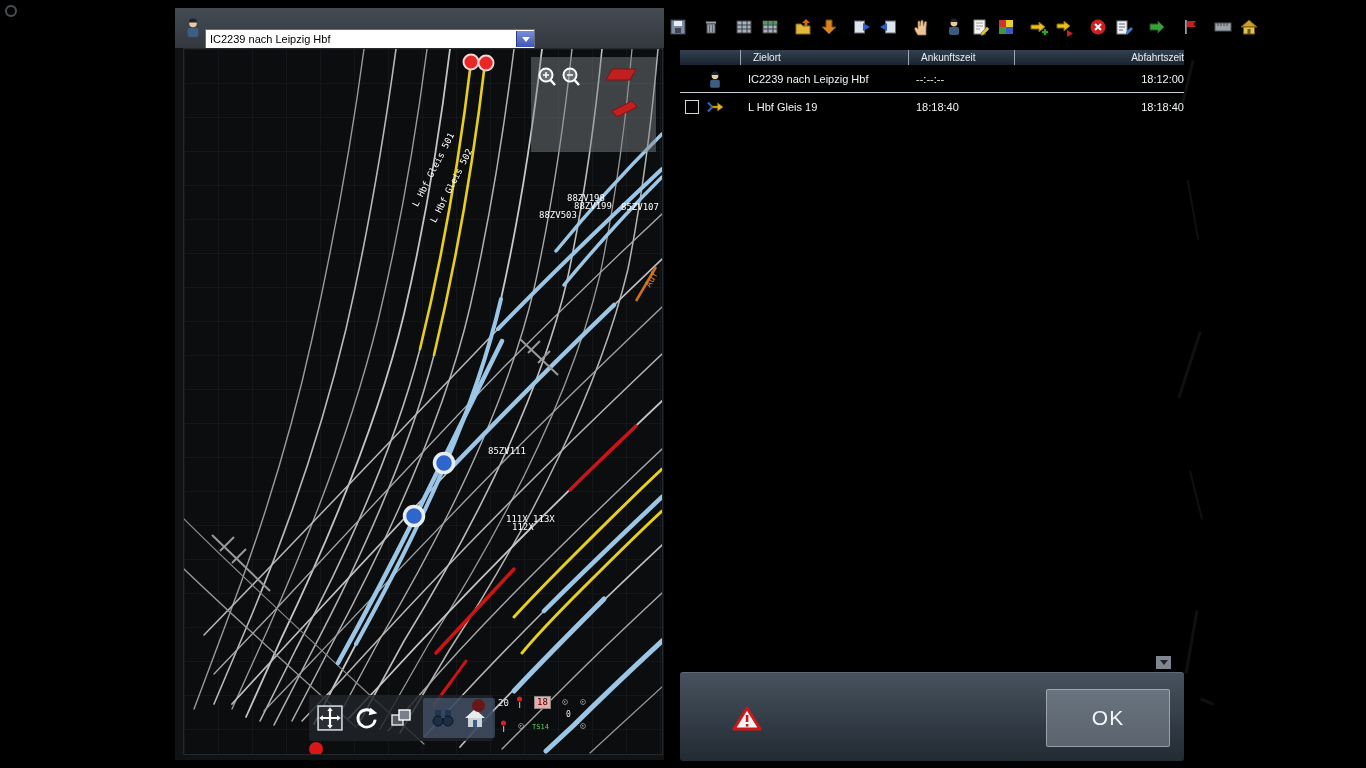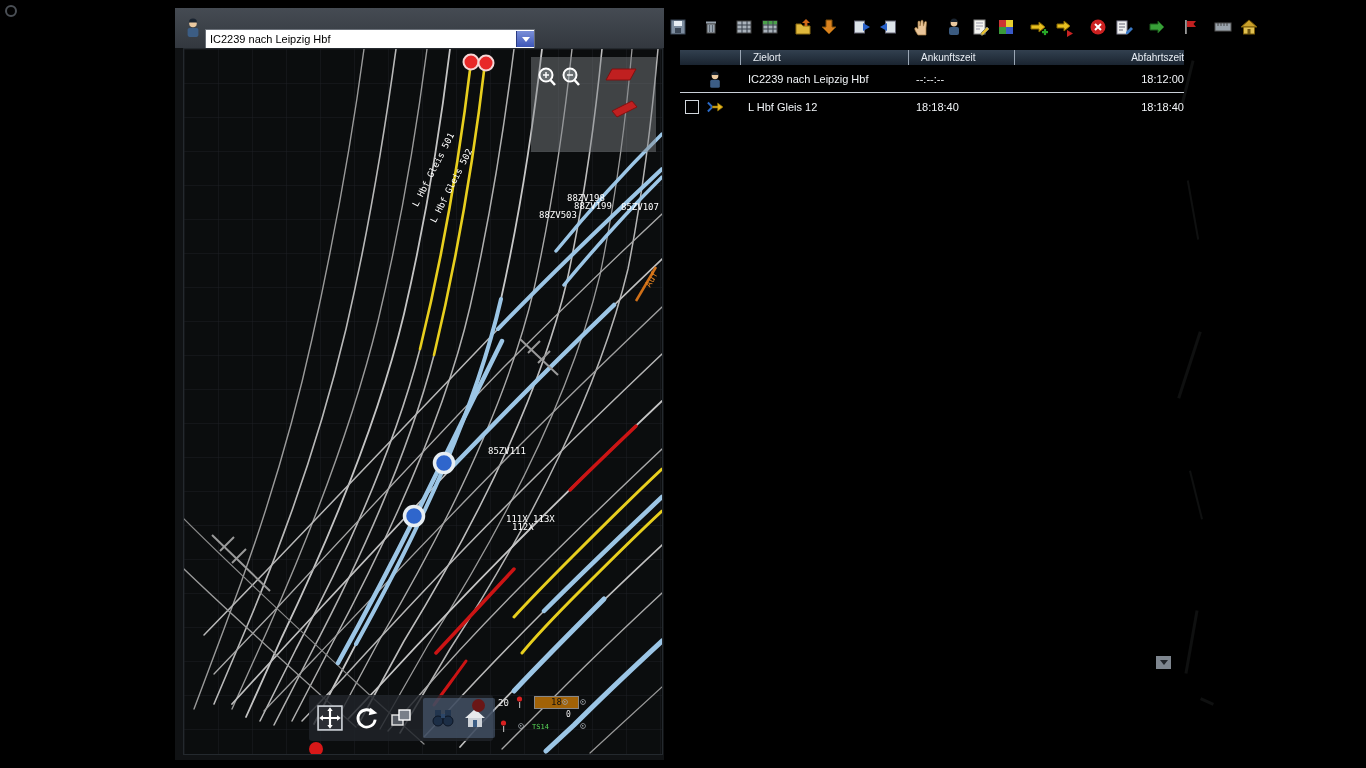--- a/index.html
+++ b/index.html
@@ -24,21 +24,21 @@
                background:rgba(32,35,41,0.82);border-radius:3px;display:flex;align-items:center;
                padding-left:8px;gap:10px;box-sizing:border-box;}
   .map-toolbar .tool{width:28px;height:28px;display:flex;align-items:center;justify-content:center;}
   .subbox{display:flex;align-items:center;gap:8px;background:rgba(96,118,150,0.45);
           border-radius:2px;height:40px;padding:0 8px;}
   .maroon-dot{left:288px;top:650px;width:13px;height:13px;border-radius:50%;
               background:#6a1616;z-index:5;}
   .hud{position:absolute;left:312px;top:645px;width:160px;height:52px;
        font-family:"DejaVu Sans Mono",monospace;color:#e8e8e8;z-index:4;}
   .hud span{position:absolute;}
-  .box18{background:#a16207;color:#111;border:1px solid #888;padding:0 16px;font-size:9px;line-height:11px;}
+  .box18{background:#fca5a5;color:#111;border:1px solid #888;padding:0 2px;font-size:9px;line-height:11px;}
   .circ{color:#9aa0a6;font-size:10px;line-height:10px;}
   .grn{color:#58d858;font-size:7px;}
   .rsig{position:absolute;width:7px;height:12px;}
 
   
   .right-panel{left:664px;top:8px;width:520px;height:752px;background:#000;}
   .rp-toolbar{position:absolute;left:2px;top:6px;height:26px;display:flex;align-items:center;gap:3px;}
   .tbi{width:23px;height:23px;display:flex;align-items:center;justify-content:center;}
   .gap8{margin-left:7px;}
   .sched-header{position:absolute;left:16px;top:42px;width:504px;height:15px;display:flex;
@@ -422,29 +422,37 @@
     </div>
 
     <div class="row row2">
       <div class="cell-icon">
         <span class="checkbox"></span>
         <svg width="18" height="16" viewBox="0 0 20 18">
           <path d="M2 4l5 5-5 5" stroke="#2a6ac8" stroke-width="2.2" fill="none"></path>
           <path d="M7 8h6V4.5L19 9l-6 4.5V10H7z" fill="#e8b820" stroke="#8a6a00" stroke-width="0.8"></path>
         </svg>
       </div>
-      <div class="rc w-ziel">L Hbf Gleis 12</div>
+      <div class="rc w-ziel">L Hbf Gleis 19</div>
       <div class="rc w-ank">18:18:40</div>
       <div class="rc w-abf">18:18:40</div>
     </div>
 
     <div class="scroll-nub">
       <div class="nub-arrow"></div>
     </div>
 
+    <div class="rp-footer">
+      <svg class="warn" width="30" height="27" viewBox="0 0 30 27">
+        <polygon points="15,3 28,24 2,24" fill="#f4f4f4" stroke="#cc1818" stroke-width="3" stroke-linejoin="round"></polygon>
+        <rect x="13.8" y="10" width="2.6" height="7" fill="#cc1818"></rect>
+        <rect x="13.8" y="19" width="2.6" height="2.6" fill="#cc1818"></rect>
+      </svg>
+      <div class="ok-btn">OK</div>
+    </div>
   </div>
 
   <div class="abs tex" style="left:1186px;top:60px;width:3px;height:46px;transform:rotate(14deg);"></div>
   <div class="abs tex" style="left:1192px;top:180px;width:2px;height:60px;transform:rotate(-10deg);"></div>
   <div class="abs tex" style="left:1188px;top:330px;width:3px;height:70px;transform:rotate(18deg);"></div>
   <div class="abs tex" style="left:1195px;top:470px;width:2px;height:50px;transform:rotate(-14deg);"></div>
   <div class="abs tex" style="left:1190px;top:610px;width:3px;height:64px;transform:rotate(10deg);"></div>
   <div class="abs tex" style="left:1200px;top:700px;width:14px;height:3px;transform:rotate(24deg);"></div>
 
 </div>

